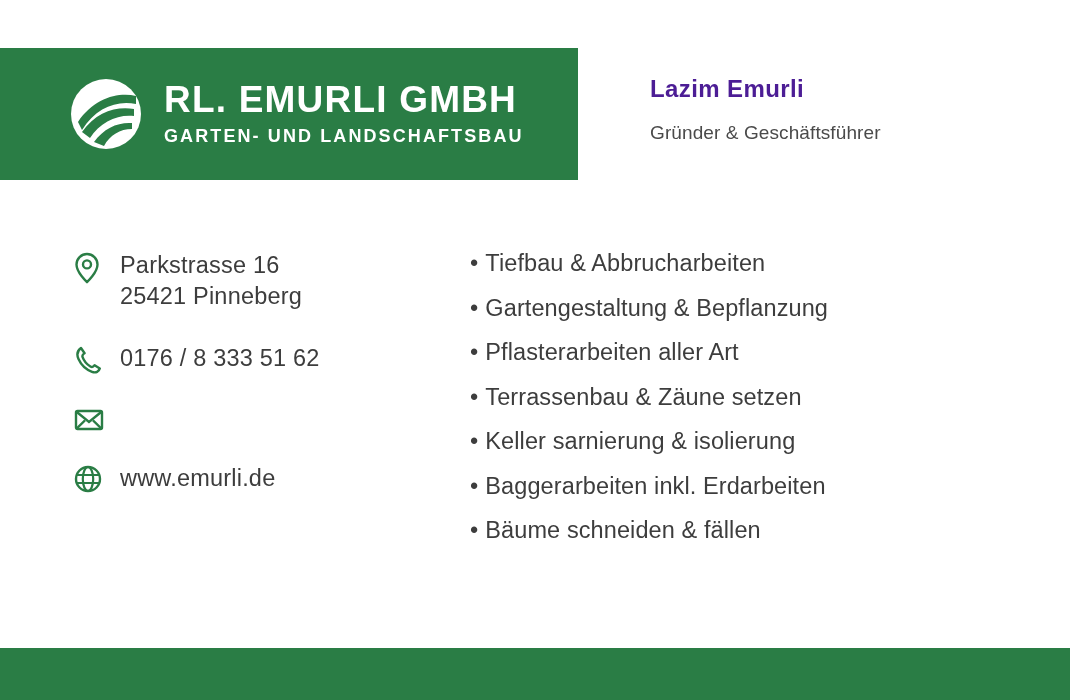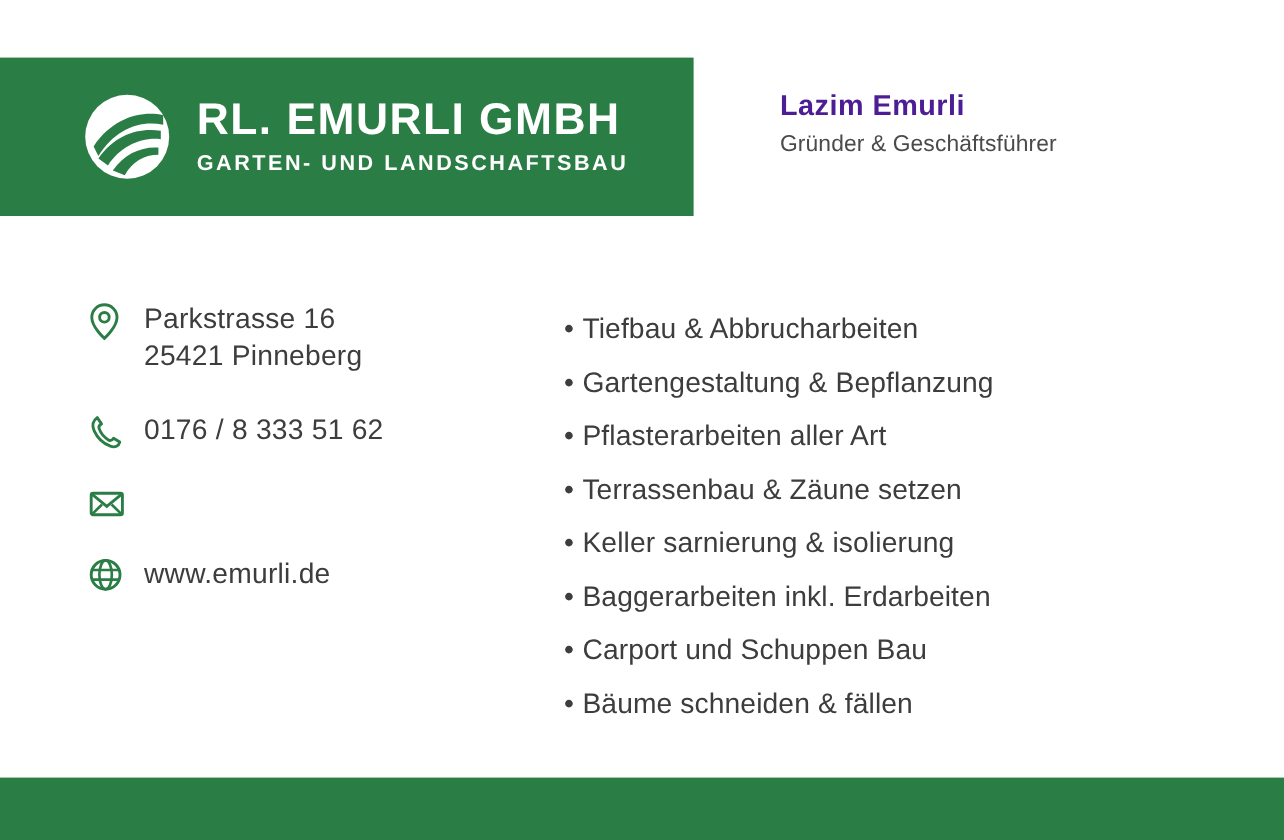--- a/index.html
+++ b/index.html
@@ -72,21 +72,21 @@
   .person-name {
     color: #4c1d95;
     font-size: 24px;
     font-weight: bold;
     letter-spacing: 0.4px;
     line-height: 1.1;
   }
   .person-role {
     color: #4a4a4a;
     font-size: 19px;
-    margin-top: 8px;
+    margin-top: 20px;
     letter-spacing: 0.1px;
   }
 
   
   .contact {
     position: absolute;
     left: 74px;
     top: 250px;
     width: 380px;
   }
@@ -120,21 +120,20 @@
     top: 252px;
     width: 560px;
   }
   .service-item {
     color: #3d3d3d;
     font-size: 23.5px;
     line-height: 1.0;
     margin-bottom: 21px;
     letter-spacing: 0.1px;
     white-space: nowrap;
-    margin-top: 11px;
   }
   .service-item:last-child { margin-bottom: 0; }
   .bullet {
     color: #3d3d3d;
     margin-right: 7px;
   }
 
   
   .footer-bar {
     position: absolute;
@@ -232,22 +231,19 @@
     <div class="service-item">
       <span class="bullet">•</span><span>Terrassenbau &amp; Zäune setzen</span>
     </div>
     <div class="service-item">
       <span class="bullet">•</span><span>Keller sarnierung &amp; isolierung</span>
     </div>
     <div class="service-item">
       <span class="bullet">•</span><span>Baggerarbeiten inkl. Erdarbeiten</span>
     </div>
     <div class="service-item">
-      <span class="bullet">•</span><span>Carport und Schuppen Bau</span>
-    </div>
-    <div class="service-item">
       <span class="bullet">•</span><span>Bäume schneiden &amp; fällen</span>
     </div>
   </div>
 
   <div class="footer-bar"></div>
 
 </div>
 
 </body></html>

